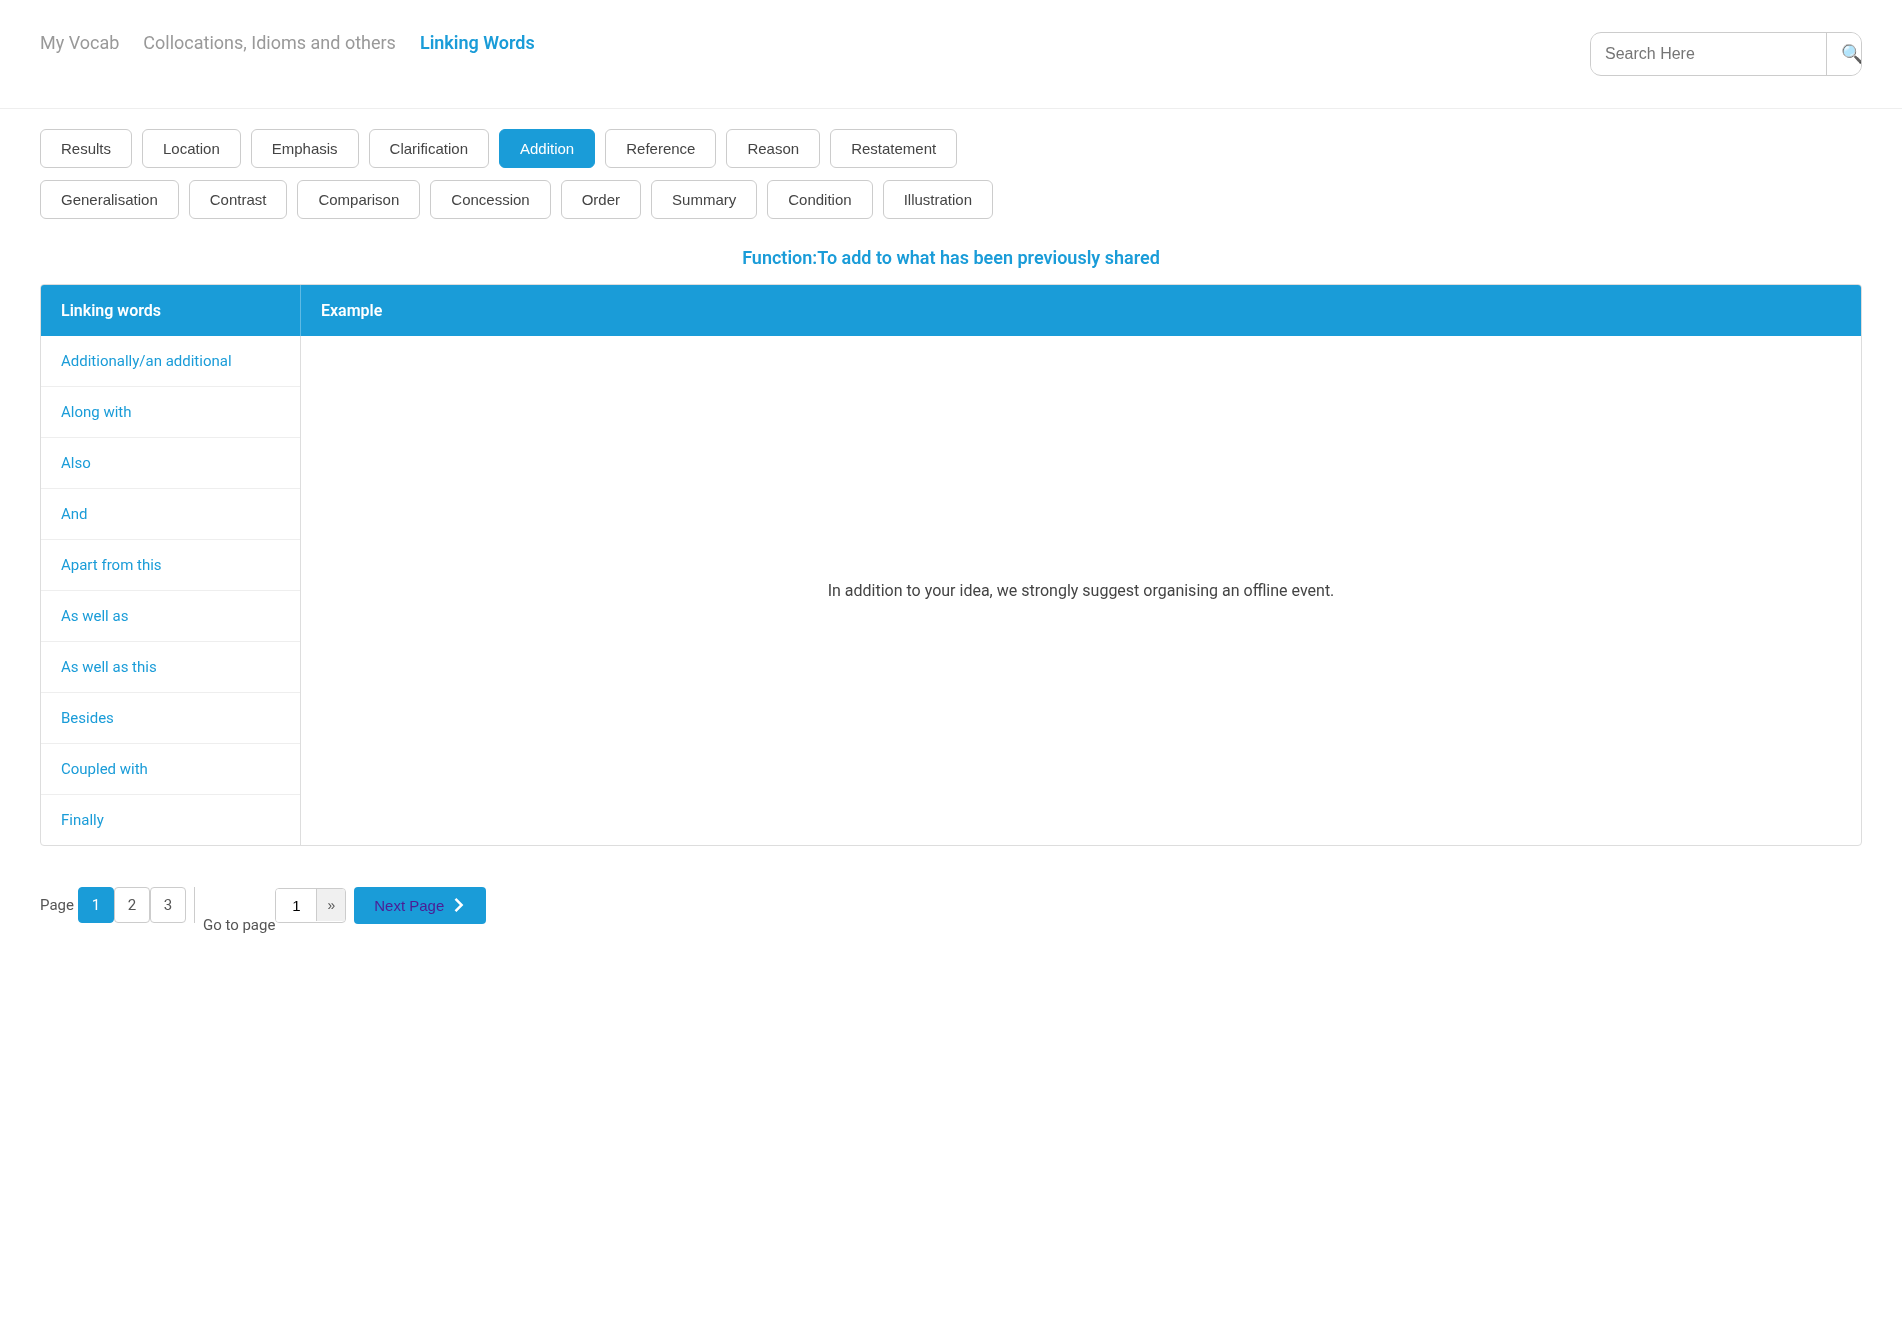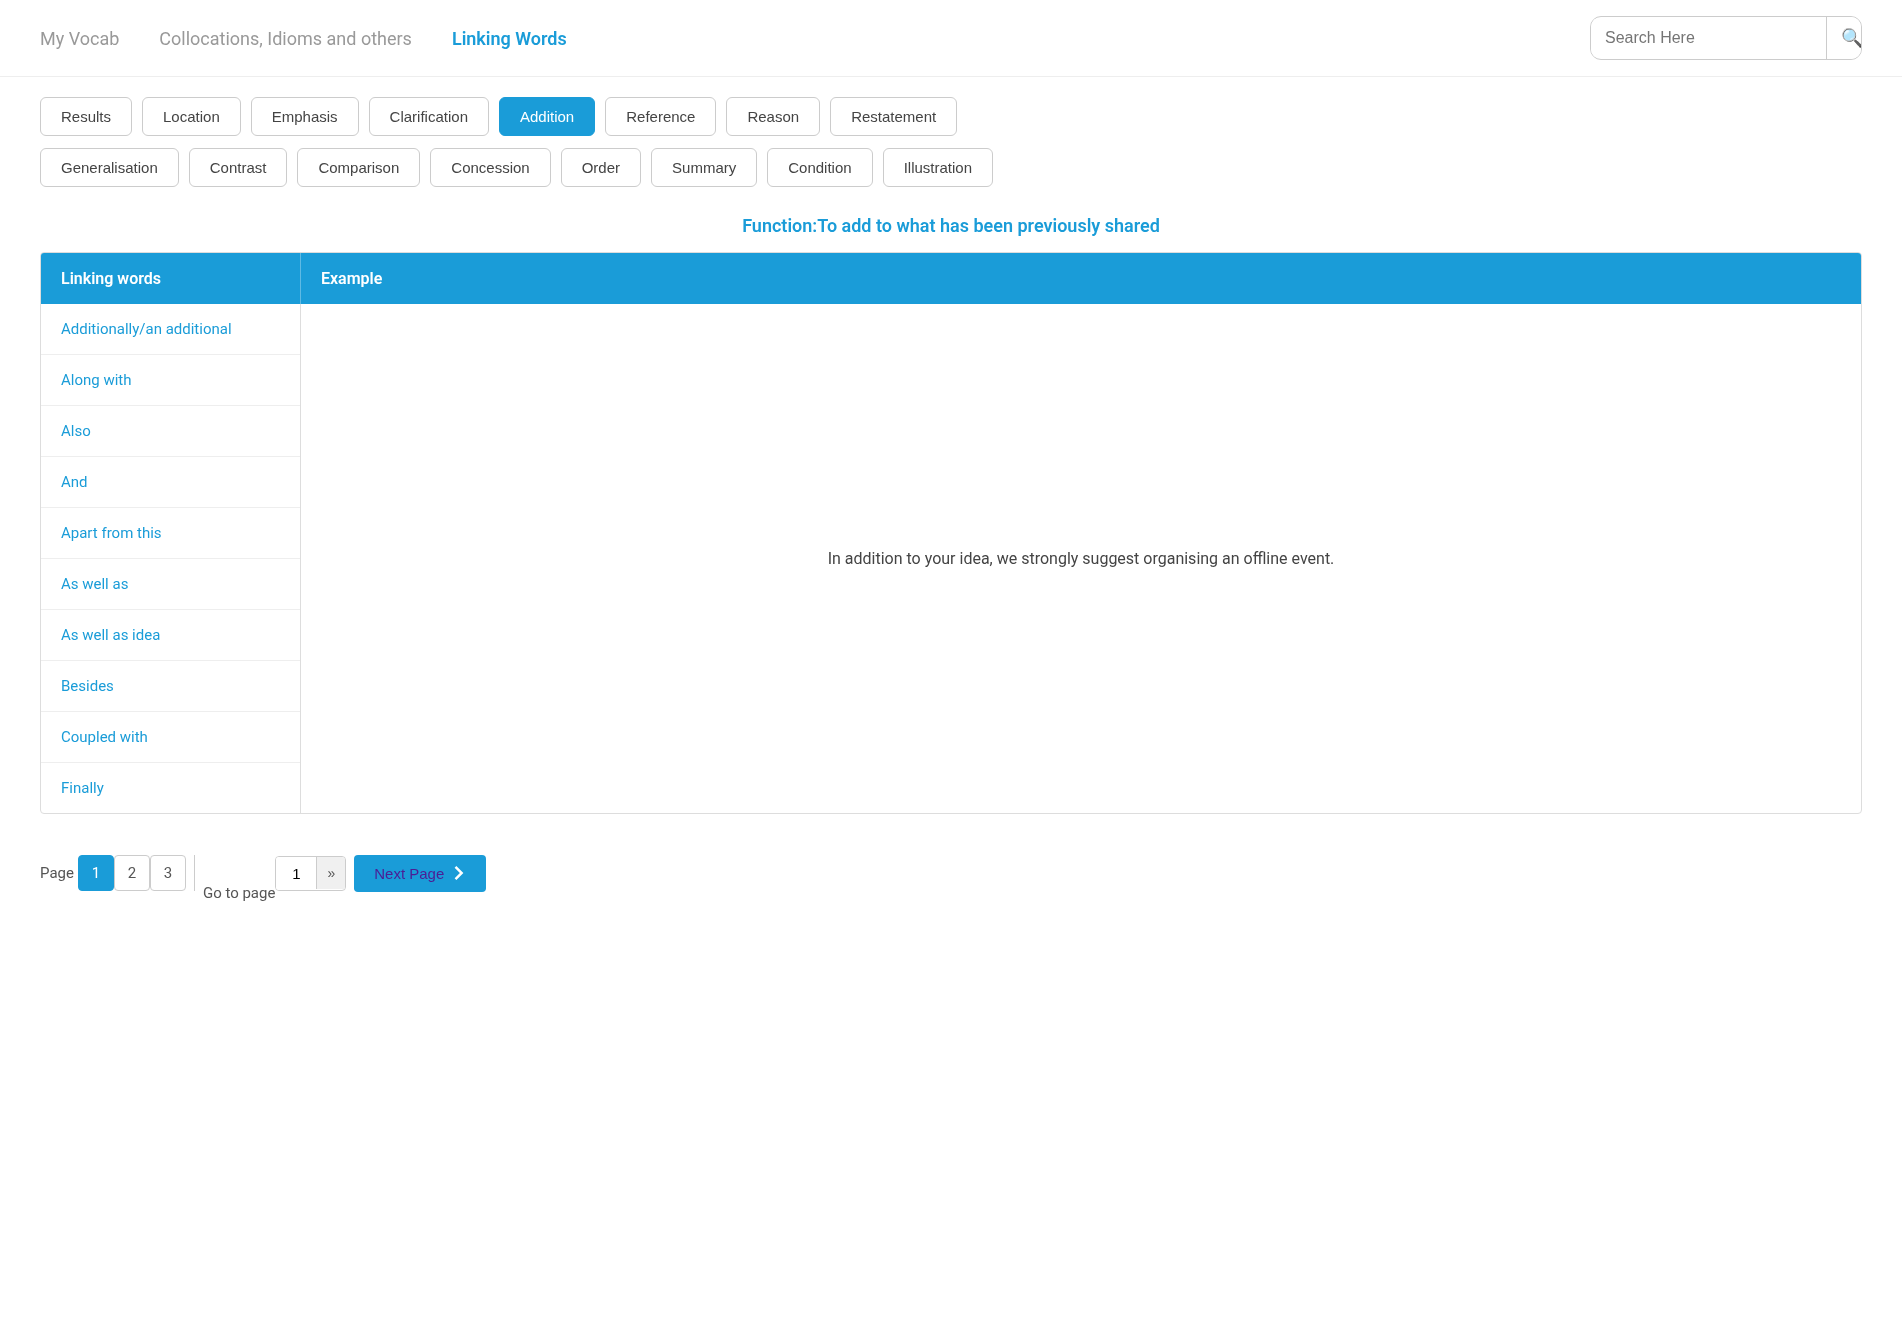--- a/index.html
+++ b/index.html
@@ -6,24 +6,23 @@
     body {
       font-family: -apple-system, BlinkMacSystemFont, 'Segoe UI', Roboto, Arial, sans-serif;
       background: #fff;
       color: #333;
       font-size: 16px;
     }
 
     
     .header {
       display: flex;
-      align-items: center;
-      padding: 16px 40px;
+      padding: 32px 40px;
       border-bottom: 1px solid #eee;
-      gap: 40px;
+      gap: 24px;
     }
     .nav-item {
       font-size: 18px;
       color: #999;
       cursor: pointer;
       white-space: nowrap;
     }
     .nav-item.active {
       color: #1a9cd8;
       font-weight: 600;
@@ -272,21 +271,21 @@
     <div class="col-example">Example</div>
   </div>
   <div class="table-body">
     <div class="words-column">
       <div class="word-item">Additionally/an additional</div>
       <div class="word-item">Along with</div>
       <div class="word-item">Also</div>
       <div class="word-item">And</div>
       <div class="word-item">Apart from this</div>
       <div class="word-item">As well as</div>
-      <div class="word-item">As well as idea</div>
+      <div class="word-item">As well as this</div>
       <div class="word-item">Besides</div>
       <div class="word-item">Coupled with</div>
       <div class="word-item">Finally</div>
     </div>
     <div class="example-column">
       <span>In addition to your idea, we strongly suggest organising an offline event.</span>
     </div>
   </div>
 </div>
 

